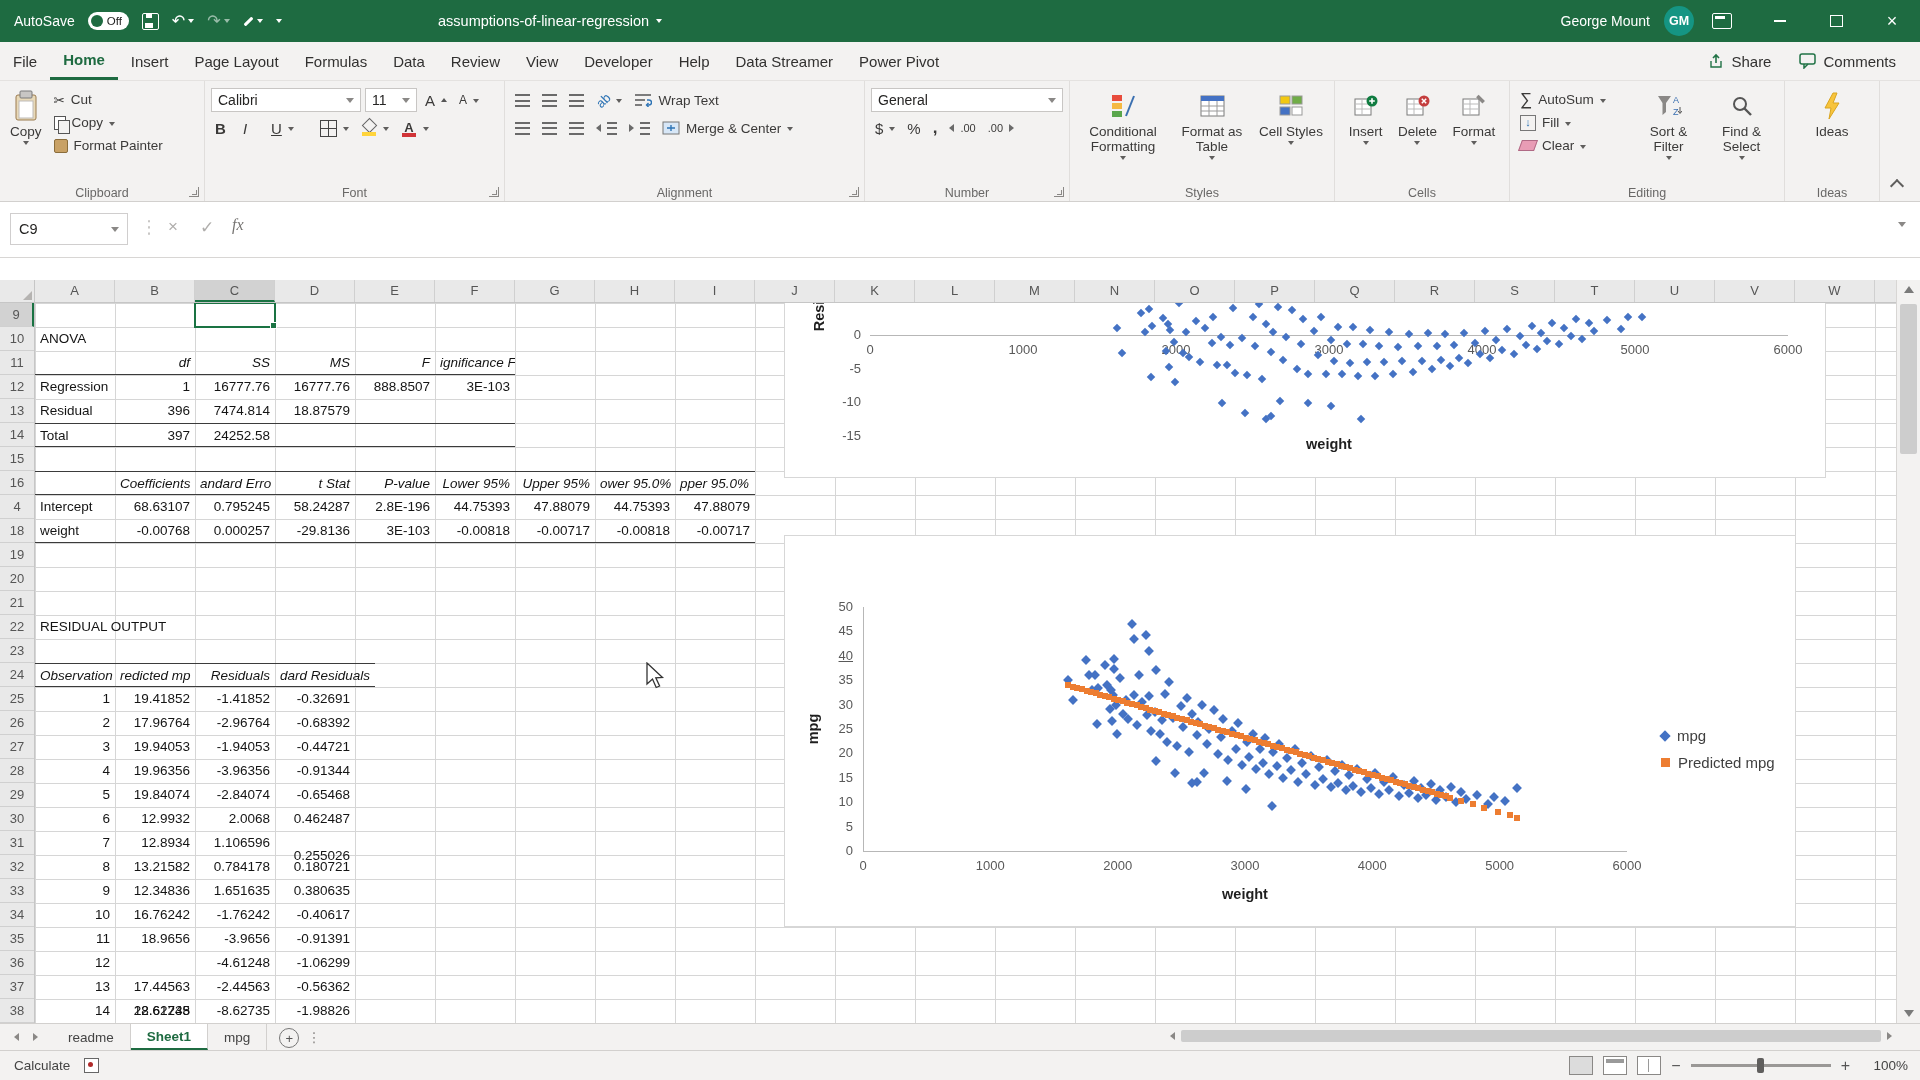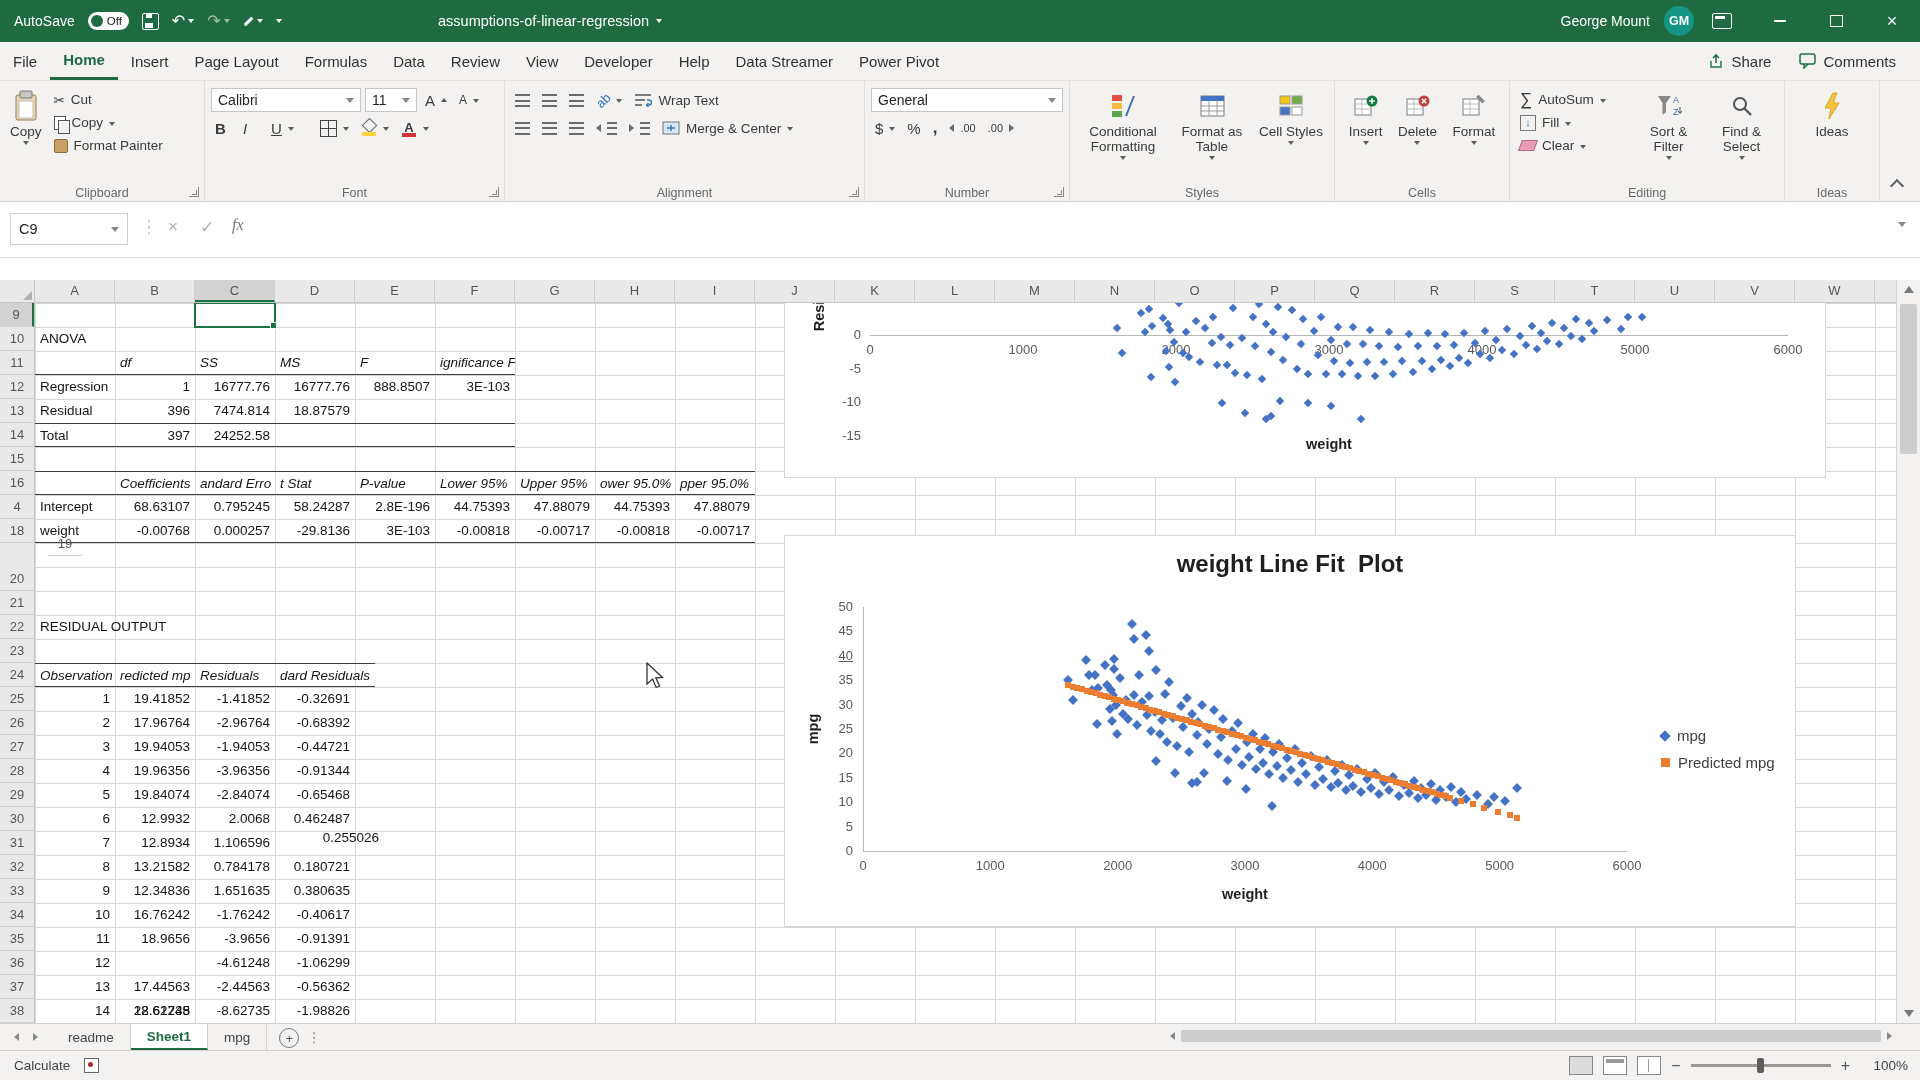--- a/index.html
+++ b/index.html
@@ -87,21 +87,21 @@
   .fb-input{position:absolute;left:268px;top:11px;right:40px;height:32px;font-size:14px;display:flex;align-items:center;}
   .fb-exp{position:absolute;right:14px;top:20px;}
   .gapband{position:absolute;left:0;top:258px;width:1920px;height:22px;background:#fff;}
   
   .grid{position:absolute;left:0;top:280px;width:1896px;height:743px;background:#fff;overflow:hidden;}
   #gridlines{position:absolute;left:35px;top:23px;width:1861px;height:720px;
      background-image:linear-gradient(to right,#d6d6d6 1px,transparent 1px),linear-gradient(to bottom,#d6d6d6 1px,transparent 1px);
      background-size:80px 24px;}
   .cell{position:absolute;width:80px;height:24px;line-height:24px;font-size:13.5px;color:#141414;padding:0 5px;
         box-sizing:border-box;overflow:hidden;white-space:nowrap;}
-  .a-l{text-align:left}.a-r{text-align:right}.a-c{text-align:left}
+  .a-l{text-align:left}.a-r{text-align:right}.a-c{text-align:right}
   .it{font-style:italic}
   .b-b{border-bottom:1px solid #3b3b3b}
   .b-tb{border-top:1px solid #3b3b3b;border-bottom:1px solid #3b3b3b}
   .spill{overflow:visible;width:auto;min-width:80px;z-index:5;}
   #col-headers{position:absolute;left:0;top:0;width:1896px;height:23px;background:#e9e9e9;border-bottom:1px solid #c6c6c6;z-index:30;box-sizing:border-box;}
   .colhdr{position:absolute;top:0;height:22px;width:80px;border-right:1px solid #d0d0d0;text-align:center;line-height:22px;
           font-size:13px;color:#565656;box-sizing:border-box;}
   .colhdr.selc{background:#d2d2d2;border-bottom:2px solid #1a7343;}
   #row-headers{position:absolute;left:0;top:23px;width:35px;height:720px;background:#e9e9e9;border-right:1px solid #c6c6c6;z-index:30;box-sizing:border-box;}
   .rowhdr{position:absolute;left:0;width:34px;height:24px;border-bottom:1px solid #d0d0d0;text-align:center;line-height:24px;
@@ -646,21 +646,21 @@
         <div class="cell a-r" style="left: 115px; top: 503px;">19.84074</div>
         <div class="cell a-r" style="left: 195px; top: 503px;">-2.84074</div>
         <div class="cell a-r" style="left: 275px; top: 503px;">-0.65468</div>
         <div class="cell a-r" style="left: 35px; top: 527px;">6</div>
         <div class="cell a-r" style="left: 115px; top: 527px;">12.9932</div>
         <div class="cell a-r" style="left: 195px; top: 527px;">2.0068</div>
         <div class="cell a-r" style="left: 275px; top: 527px;">0.462487</div>
         <div class="cell a-r" style="left: 35px; top: 551px;">7</div>
         <div class="cell a-r" style="left: 115px; top: 551px;">12.8934</div>
         <div class="cell a-r" style="left: 195px; top: 551px;">1.106596</div>
-        <div class="cell a-r" style="left: 275px; top: 546px; margin-left: 29px;">0.255026</div>
+        <div class="cell a-r" style="left: 275px; top: 564px;">0.255026</div>
         <div class="cell a-r" style="left: 35px; top: 575px;">8</div>
         <div class="cell a-r" style="left: 115px; top: 575px;">13.21582</div>
         <div class="cell a-r" style="left: 195px; top: 575px;">0.784178</div>
         <div class="cell a-r" style="left: 275px; top: 575px;">0.180721</div>
         <div class="cell a-r" style="left: 35px; top: 599px;">9</div>
         <div class="cell a-r" style="left: 115px; top: 599px;">12.34836</div>
         <div class="cell a-r" style="left: 195px; top: 599px;">1.651635</div>
         <div class="cell a-r" style="left: 275px; top: 599px;">0.380635</div>
         <div class="cell a-r" style="left: 35px; top: 623px;">10</div>
         <div class="cell a-r" style="left: 115px; top: 623px;">16.76242</div>
@@ -821,21 +821,20 @@
           <div class="pt sm" style="left: 835.618px; top: 216.525px; background: rgb(68, 114, 196);"></div>
           <div class="pt sm" style="left: 843.115px; top: 204.552px; background: rgb(68, 114, 196);"></div>
           <div class="pt sm" style="left: 856.885px; top: 205.286px; background: rgb(68, 114, 196);"></div>
           <div class="pt sm" style="left: 871.42px; top: 181.496px; background: rgb(68, 114, 196);"></div>
         </div>
       <div class="xlab" style="left:544px;top:324px">weight</div>
       <div class="ylab" style="left:-11px;top:177px">Residuals</div>
     </div>
 
     <div class="chart" id="chart2">
-      <div class="chart-title">weight Line Fit  Plot</div>
       <div id="c2-plot">
           <div class="axis" style="left: 78px; top: 315px; width: 764px; height: 1px;"></div>
           <div class="axis" style="left: 78px; top: 71px; width: 1px; height: 245px;"></div>
           <div class="tick cx" style="left: 78px; top: 322px;">0</div>
           <div class="tick cx" style="left: 205.33px; top: 322px;">1000</div>
           <div class="tick cx" style="left: 332.66px; top: 322px;">2000</div>
           <div class="tick cx" style="left: 459.99px; top: 322px;">3000</div>
           <div class="tick cx" style="left: 587.32px; top: 322px;">4000</div>
           <div class="tick cx" style="left: 714.65px; top: 322px;">5000</div>
           <div class="tick cx" style="left: 841.98px; top: 322px;">6000</div>
@@ -1113,21 +1112,21 @@
         <div class="rowhdr selr" style="top: 0px;">9</div>
         <div class="rowhdr" style="top: 24px;">10</div>
         <div class="rowhdr" style="top: 48px;">11</div>
         <div class="rowhdr" style="top: 72px;">12</div>
         <div class="rowhdr" style="top: 96px;">13</div>
         <div class="rowhdr" style="top: 120px;">14</div>
         <div class="rowhdr" style="top: 144px;">15</div>
         <div class="rowhdr" style="top: 168px;">16</div>
         <div class="rowhdr" style="top: 192px;">4</div>
         <div class="rowhdr" style="top: 216px;">18</div>
-        <div class="rowhdr" style="top: 229px; margin-left: 48px;">19</div>
+        <div class="rowhdr" style="top: 240px;">19</div>
         <div class="rowhdr" style="top: 264px;">20</div>
         <div class="rowhdr" style="top: 288px;">21</div>
         <div class="rowhdr" style="top: 312px;">22</div>
         <div class="rowhdr" style="top: 336px;">23</div>
         <div class="rowhdr" style="top: 360px;">24</div>
         <div class="rowhdr" style="top: 384px;">25</div>
         <div class="rowhdr" style="top: 408px;">26</div>
         <div class="rowhdr" style="top: 432px;">27</div>
         <div class="rowhdr" style="top: 456px;">28</div>
         <div class="rowhdr" style="top: 480px;">29</div>

